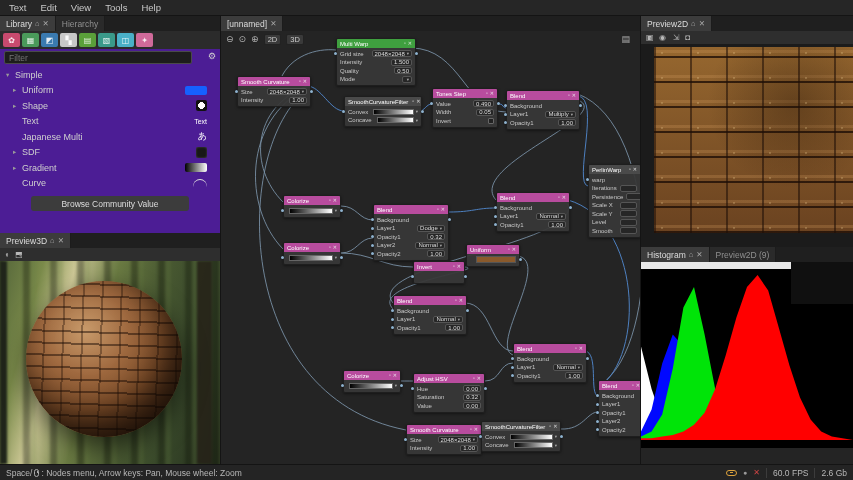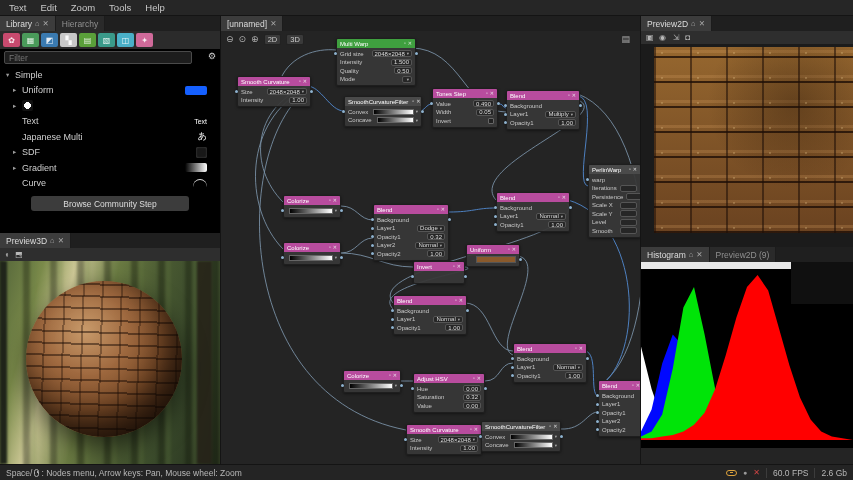--- a/index.html
+++ b/index.html
@@ -18,21 +18,21 @@
 .phead{display:flex;height:15px;background:#1f1f1f;align-items:stretch;position:relative;z-index:6}
 .ptab{display:flex;align-items:center;gap:3px;background:#3c3c3c;color:#ddd;font-size:8.5px;
       padding:0 6px;border-right:1px solid #1c1c1c;white-space:nowrap}
 .ptab.inactive{background:#2a2a2a;color:#909090}
 .pin,.xicon{font-size:7.5px;color:#aaa;line-height:1}
 .mini-toolbar{height:13px;background:#2e2e2e;display:flex;gap:7px;padding:0 5px;
               align-items:center;font-size:8px;color:#b8b8b8;position:relative;z-index:6}
 .mini-toolbar .arr{font-size:5px;color:#888;margin-left:-4px}
 
 
-.library-panel{left:0;top:16px;width:221px;height:217px;border-right:1px solid #141414;background:#000000}
+.library-panel{left:0;top:16px;width:221px;height:217px;border-right:1px solid #141414;background:#4c1d95}
 .cat-bar{display:flex;gap:2px;padding:2px 3px;height:18px;background:#2b2b2b}
 .cat-icon{width:17px;height:14px;border-radius:2px;font-size:8px;display:flex;align-items:center;
           justify-content:center;color:rgba(255,255,255,.88)}
 .filter-row{display:flex;gap:16px;padding:2px 4px}
 .filter-input{flex:1;height:13px;background:#1d1d1d;border:1px solid #4a4a4a;border-radius:2px;
               color:#ddd;font-size:8.5px;padding:0 4px;font-family:inherit;outline:none}
 .gear{color:#cfcfcf;font-size:9px}
 .tree{padding:1px 0;font-size:9px}
 .tree-row{display:flex;align-items:center;height:15.5px;padding:0 6px;color:#cfcfcf}
 .tree-row.child{padding-left:13px}
@@ -137,21 +137,21 @@
 .ssep{width:1px;height:10px;background:#3c3c3c}
 </style>
 </head>
 <body>
 
 <div class="app">
 
   <div class="menubar">
       <div class="menu-item">Text</div>
       <div class="menu-item">Edit</div>
-      <div class="menu-item">Zoom</div>
+      <div class="menu-item">View</div>
       <div class="menu-item">Tools</div>
       <div class="menu-item">Help</div>
     </div>
 
   <div class="panel library-panel">
     <div class="phead">
       <div class="ptab">
         <span>Library</span>
         <span class="pin">⌂</span>
         <span class="xicon">✕</span>
@@ -179,20 +179,21 @@
           <span class="tree-arrow">▾</span>
           <span class="tree-label">Simple</span>
         </div>
         <div class="tree-row child">
           <span class="tree-arrow">▸</span>
           <span class="tree-label">Uniform</span>
           <span class="swatch sw-uniform"></span>
         </div>
         <div class="tree-row child">
           <span class="tree-arrow">▸</span>
+          <span class="tree-label">Shape</span>
           <span class="swatch sw-shape"></span>
         </div>
         <div class="tree-row child">
           <span class="tree-arrow"></span>
           <span class="tree-label">Text</span>
           <span class="swatch sw-text">Text</span>
         </div>
         <div class="tree-row child">
           <span class="tree-arrow"></span>
           <span class="tree-label">Japanese Multi</span>
@@ -207,21 +208,21 @@
           <span class="tree-arrow">▸</span>
           <span class="tree-label">Gradient</span>
           <span class="swatch sw-gradient"></span>
         </div>
         <div class="tree-row child">
           <span class="tree-arrow"></span>
           <span class="tree-label">Curve</span>
           <span class="swatch sw-curve"></span>
         </div>
       </div>
-    <div class="browse-btn">Browse Community Step</div>
+    <div class="browse-btn">Browse Community Value</div>
   </div>
 
   <div class="panel preview3d">
     <div class="phead">
       <div class="ptab">
         <span>Preview3D</span>
         <span class="pin">⌂</span>
         <span class="xicon">✕</span>
       </div>
     </div>

